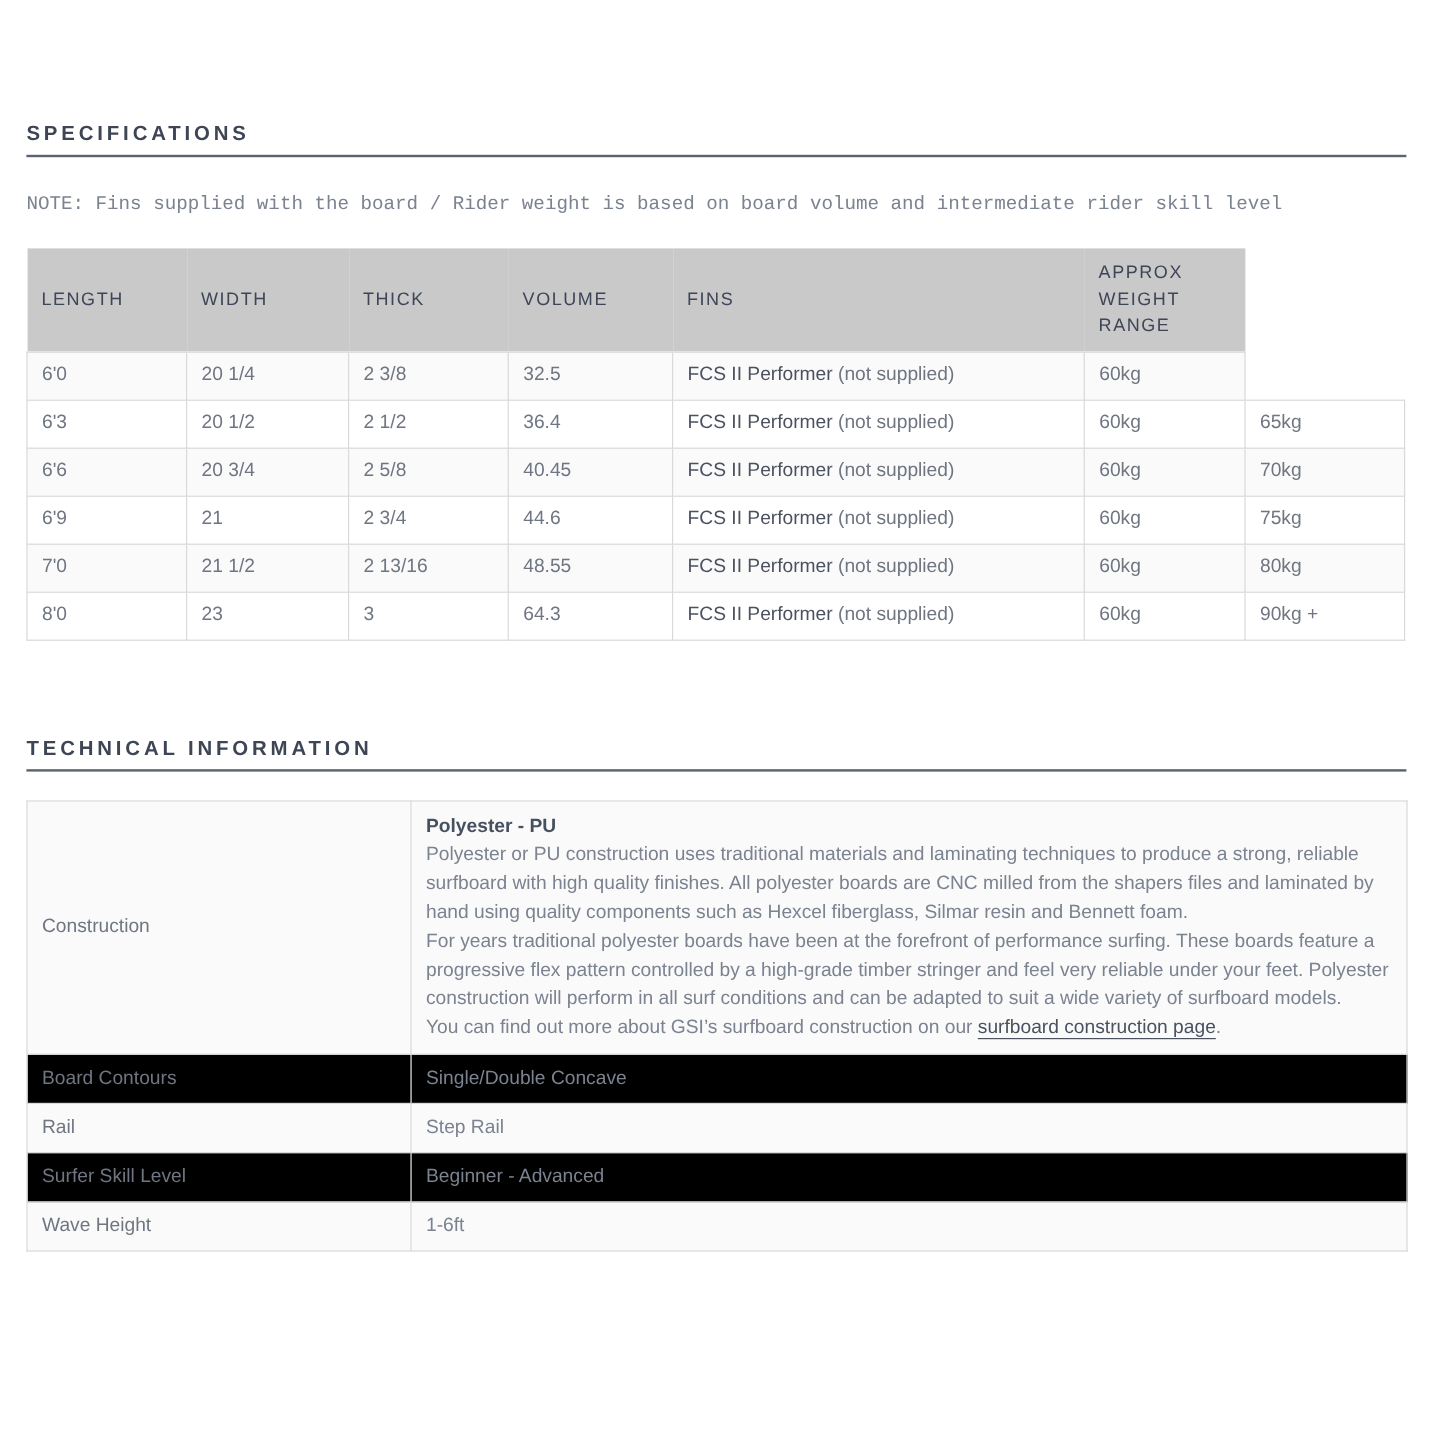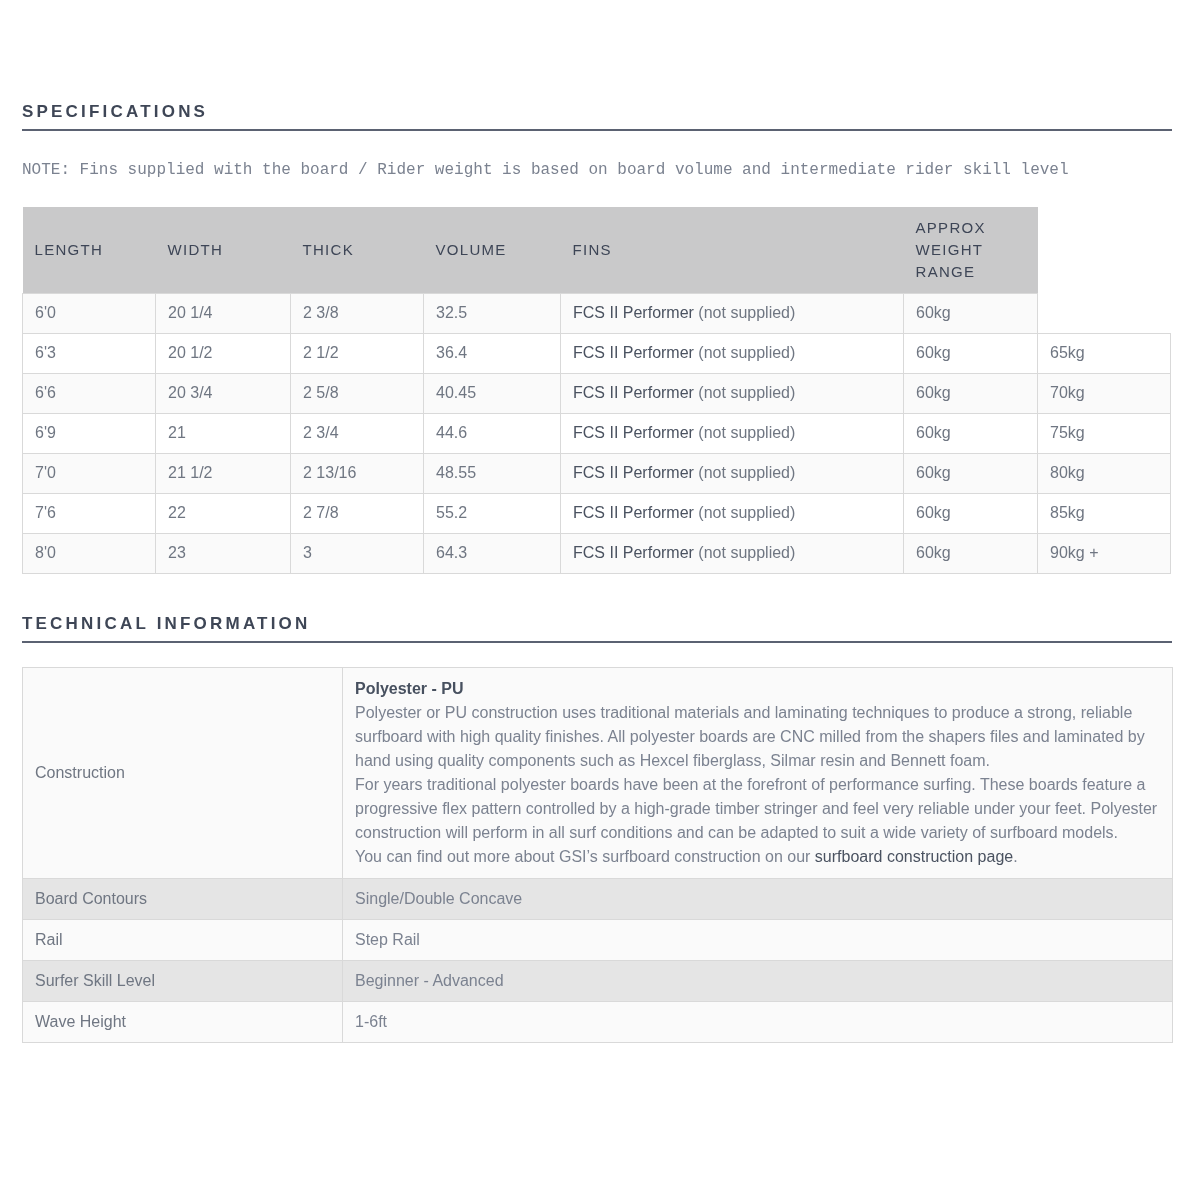--- a/index.html
+++ b/index.html
@@ -36,28 +36,28 @@
   }
   #spec-table tbody tr:nth-child(odd) td { background:#fafafa; }
   #spec-table th.ghost, #spec-table td.ghost { background:#ffffff !important; border:none; }
   a.cell-link {
     color:#4a5260; text-underline-offset:3px; cursor:pointer;
   }
   .fins-suffix { color:#6f7682; }
 
   
   #tech-table { left:22px; top:667px; border-collapse:collapse; table-layout:fixed; width:1150px; }
-  #tech-table td { border:1px solid #d9d9d9; font-size:16px; vertical-align:middle; background:#e5e5e5; }
+  #tech-table td { border:1px solid #d9d9d9; font-size:16px; vertical-align:middle; background:#000000; }
   #tech-table tr:nth-child(odd) td { background:#fafafa; }
   #tech-table td.tech-label { color:#6f7682; padding:0 12px; height:40px; }
   #tech-table td.tech-value { color:#7b8290; padding:8px 12px; line-height:24px; }
   #tech-table td.construction-cell { padding:9px 12px; }
   .construction-title { display:block; font-weight:700; color:#47505f; }
   .construction-para { color:#7b8290; }
-  a.body-link { color:#4a5260; text-underline-offset:4px; cursor:pointer; }
+  a.body-link { color:#4a5260; text-decoration:underline; text-underline-offset:4px; cursor:pointer; }
 </style>
 </head>
 <body>
 
 <h2 class="abs section-heading" id="spec-heading">SPECIFICATIONS</h2>
 
 <p class="abs" id="spec-note">NOTE: Fins supplied with the board / Rider weight is based on board volume and intermediate rider skill level</p>
 
 <table class="abs" id="spec-table">
   <colgroup>
@@ -120,29 +120,20 @@
     <tr>
       <td>7'0</td>
       <td>21 1/2</td>
       <td>2 13/16</td>
       <td>48.55</td>
       <td><a class="cell-link">FCS II Performer</a> <span class="fins-suffix">(not supplied)</span></td>
       <td>60kg</td>
       <td>80kg</td>
     </tr>
     <tr>
-      <td>7'6</td>
-      <td>22</td>
-      <td>2 7/8</td>
-      <td>55.2</td>
-      <td><a class="cell-link">FCS II Performer</a> <span class="fins-suffix">(not supplied)</span></td>
-      <td>60kg</td>
-      <td>85kg</td>
-    </tr>
-    <tr>
       <td>8'0</td>
       <td>23</td>
       <td>3</td>
       <td>64.3</td>
       <td><a class="cell-link">FCS II Performer</a> <span class="fins-suffix">(not supplied)</span></td>
       <td>60kg</td>
       <td>90kg +</td>
     </tr>
   </tbody>
 </table>

